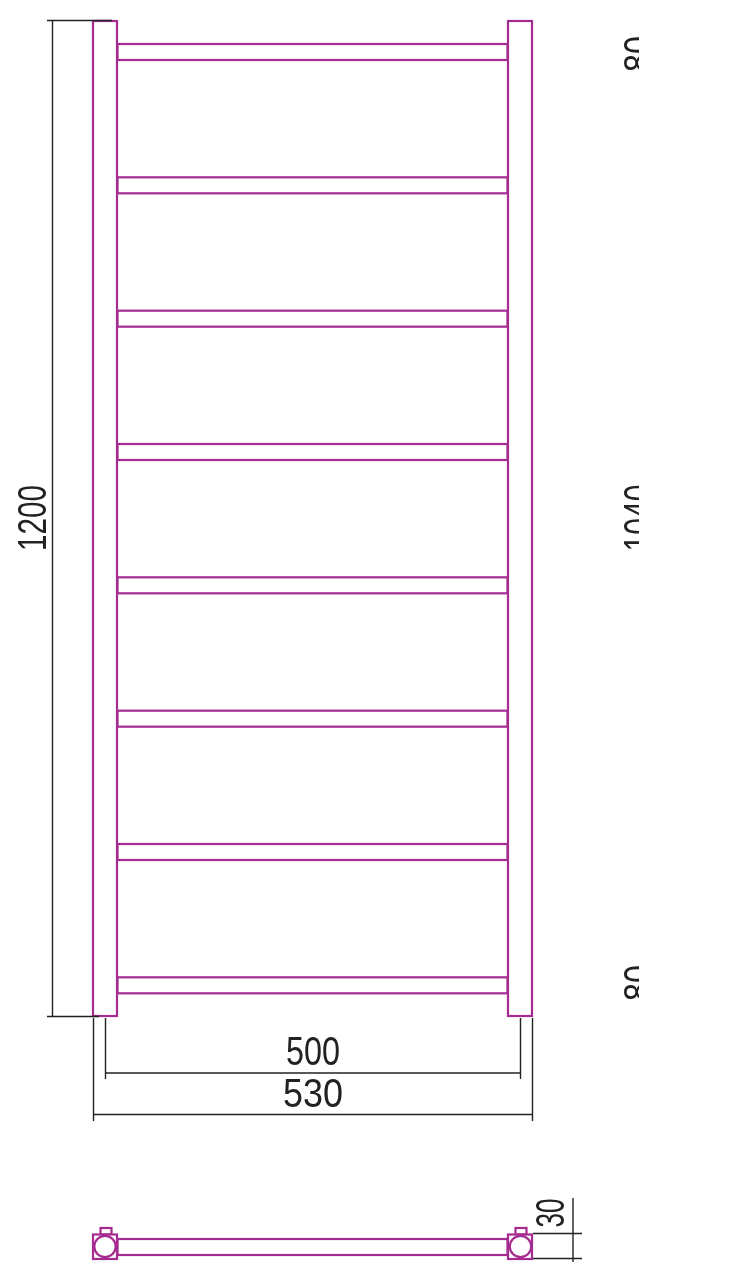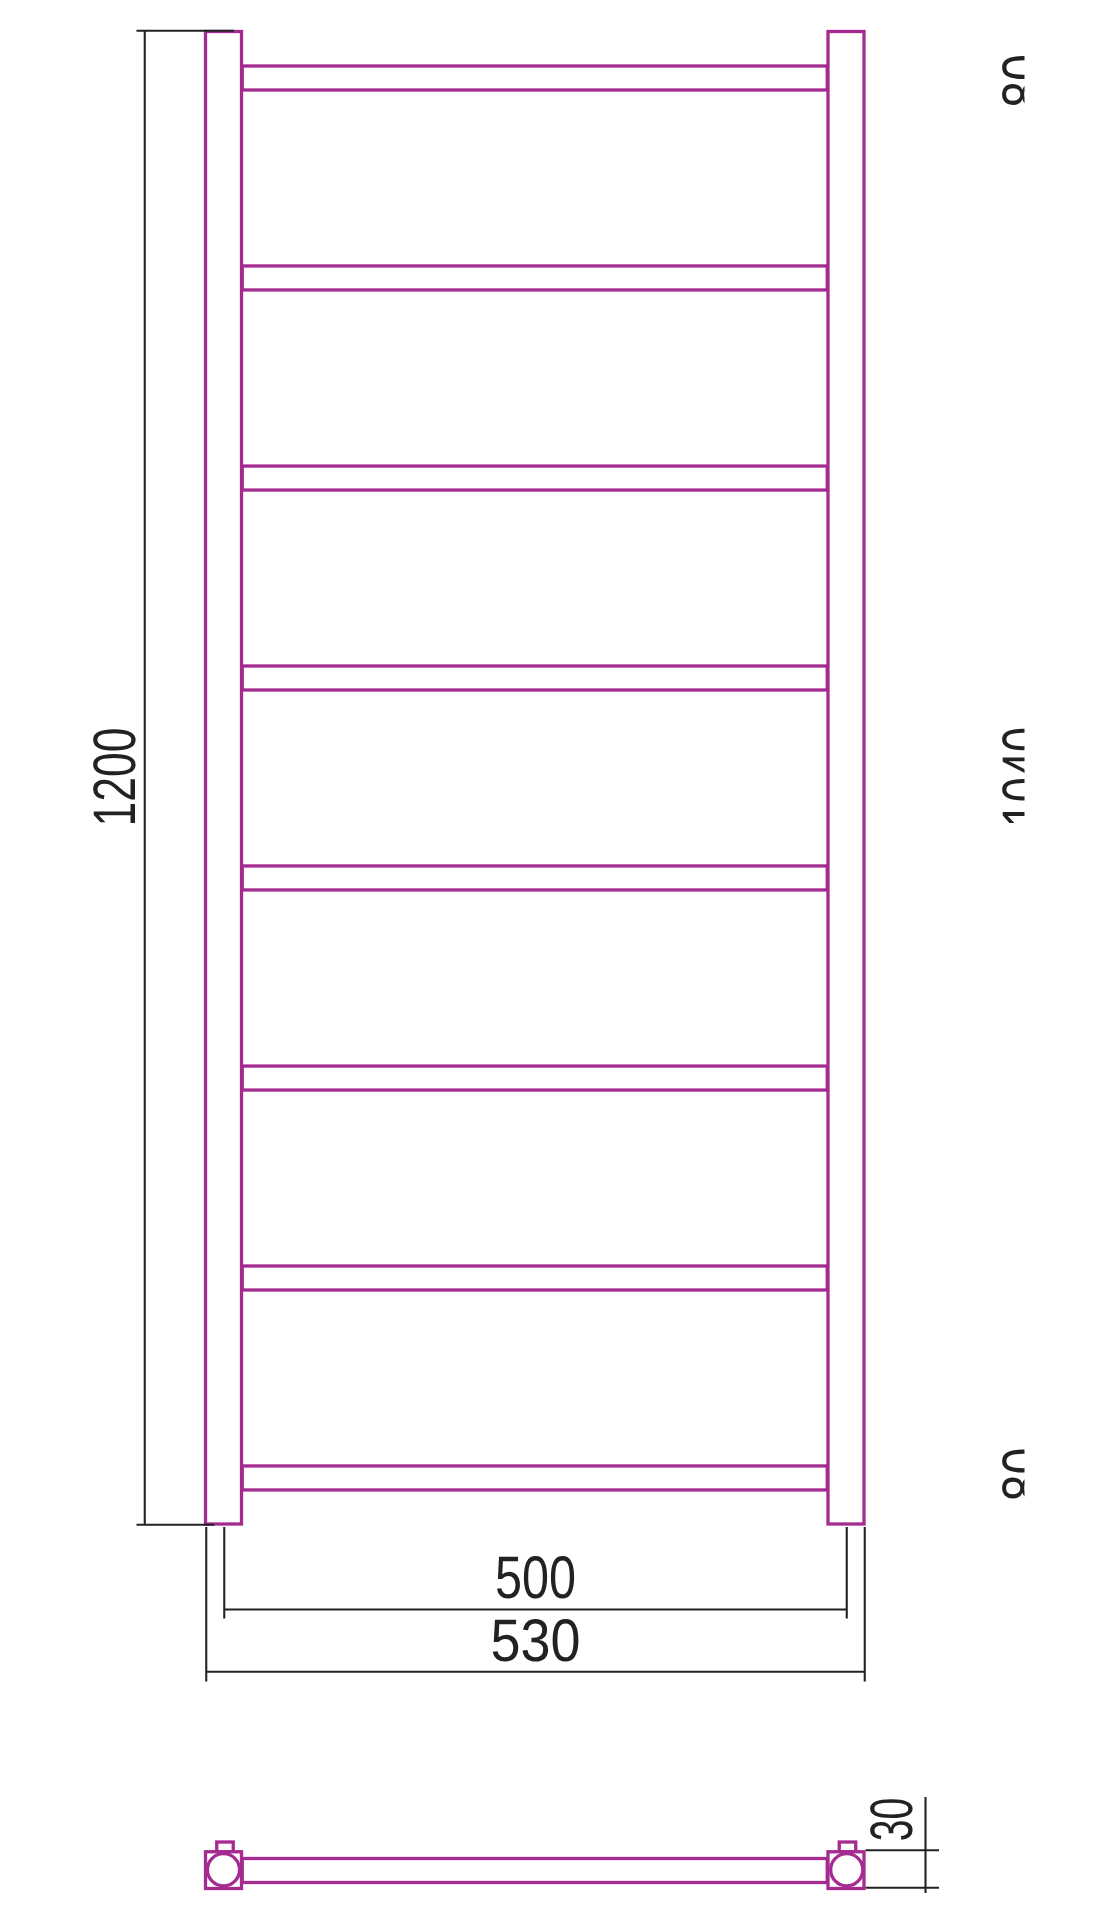--- a/index.html
+++ b/index.html
@@ -7,21 +7,20 @@
     padding: 0;
     background: #ffffff;
     font-family: "Liberation Sans", sans-serif;
   }
   .canvas {
     position: relative;
     width: 639px;
     height: 1280px;
     background: #ffffff;
     overflow: hidden;
-    padding-left: 44px;
   }
   svg { display: block; }
   .dim-text {
     font-family: "Liberation Sans", sans-serif;
     font-size: 40px;
     fill: #222222;
   }
 </style>
 </head>
 <body>

